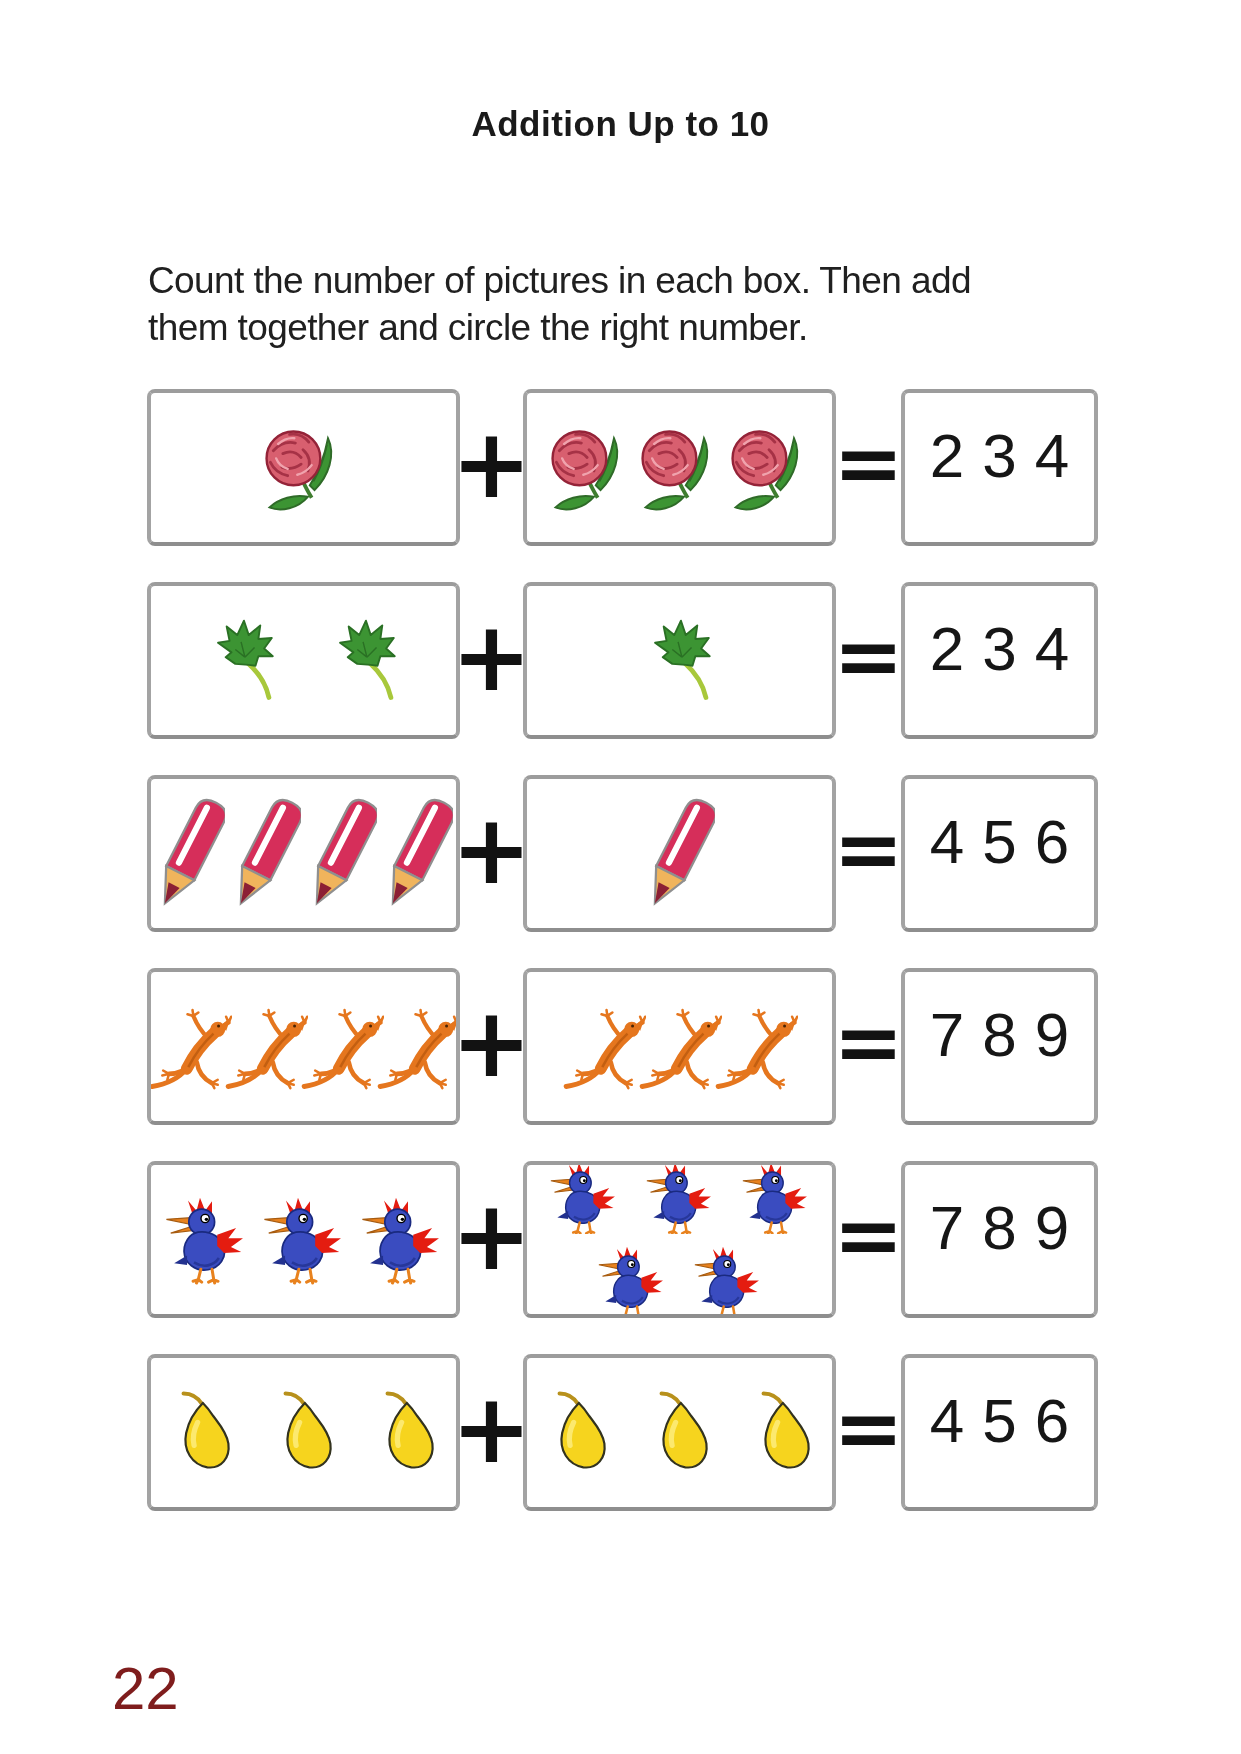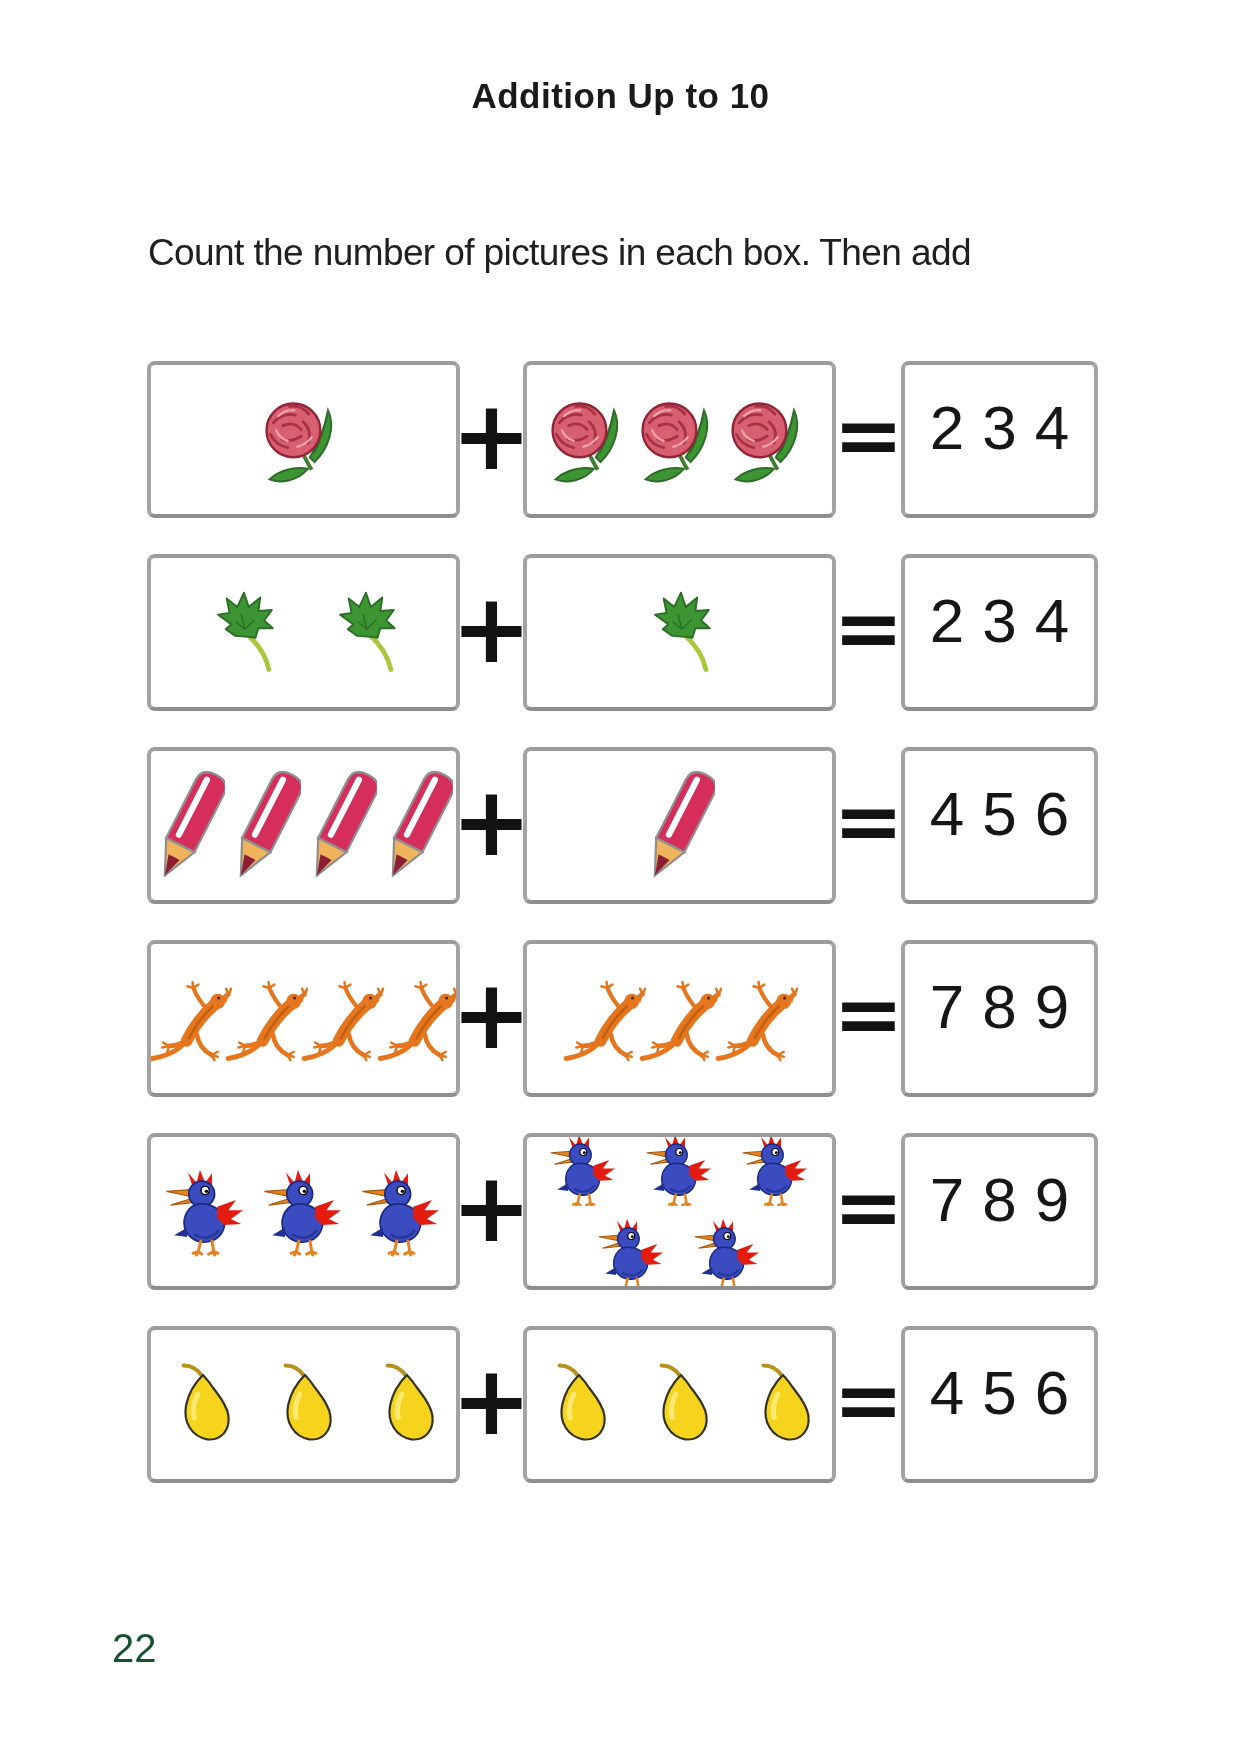--- a/index.html
+++ b/index.html
@@ -8,21 +8,21 @@
     --c-pencil:#d62e5a; --c-pencil-wood:#f0b45c;
     --c-lizard:#e5761e; --c-bird:#3a4cc0; --c-bird-red:#e41c10;
     --c-beak:#e8821e; --c-pear:#f6d41e;
   }
   html,body{margin:0;padding:0;}
   body{
     width:1241px;height:1754px;background:#ffffff;
     font-family:"Liberation Sans",sans-serif;color:var(--c-text);
     position:relative;overflow:hidden;
   }
-  .page{position:absolute;inset:0;background:#fff;}
+  .page{position:absolute;inset:0;background:#fff;margin-top:28px;}
   .title{
     position:absolute;top:76px;left:0;width:100%;text-align:center;
     font-size:35px;font-weight:bold;letter-spacing:0.5px;
   }
   .heading{
     position:absolute;top:153px;left:148px;
     font-size:35px;font-weight:bold;letter-spacing:-0.5px;
   }
   .instructions{
     position:absolute;top:229px;left:148px;
@@ -45,21 +45,21 @@
     width:197px;display:flex;align-items:center;justify-content:center;
     padding-bottom:24px;
   }
   .answers{display:flex;gap:18px;font-size:62px;color:#161616;}
   .op{
     display:flex;align-items:center;justify-content:center;
     font-family:"DejaVu Sans",sans-serif;font-weight:bold;color:#121212;
   }
   .op.plus{width:63px;font-size:96px;padding-bottom:8px;}
   .op.equals{width:65px;font-size:84px;padding-bottom:10px;}
-  .pageno{position:absolute;left:112px;top:1626px;font-size:40px;color:#14532d;}
+  .pageno{position:absolute;left:112px;top:1626px;font-size:60px;color:#7f1d1d;}
   .copyright{position:absolute;left:398px;top:1629px;font-size:41px;letter-spacing:0.5px;color:#222;}
   .icon{display:block;overflow:visible;}
   .icon-flower{width:96px;height:100px;}
   .icon-leaf{width:96px;height:96px;}
   .icon-pencil{width:70px;height:118px;}
   .icon-lizard{width:84px;height:96px;}
   .icon-bird{width:86px;height:90px;}
   .icon-pear{width:92px;height:88px;}
   .row-flower .icon{margin:0 -3px;}
   .row-leaf .box-icons{gap:26px;}
@@ -154,20 +154,21 @@
       <path d="M51,16 C43,24 35,36 32,50 C28,70 39,86 56,89 C72,91 82,78 80,62 C78,49 69,39 63,31 C59,25 54,19 51,16 Z" fill="var(--c-pear)" stroke="#33331f" stroke-width="2.5"></path>
       <path d="M45,38 C41,46 39,56 41,64" stroke="#fdeb77" stroke-width="6" fill="none" stroke-linecap="round" opacity="0.9"></path>
     </symbol>
   </defs>
 </svg>
 
 <div class="page">
   <div class="title">Addition Up to 10</div>
   <div class="instructions">
     <div>Count the number of pictures in each box. Then add</div>
+    <div>them together and circle the right number.</div>
   </div>
 
   <div class="rows">
       <div class="row row-flower">
     <div class="pic-box box-left">
       <div class="box-icons">
             <svg class="icon icon-flower" preserveAspectRatio="none">
               <use href="#sym-flower" xlink:href="#sym-flower"></use>
             </svg>
           </div>

